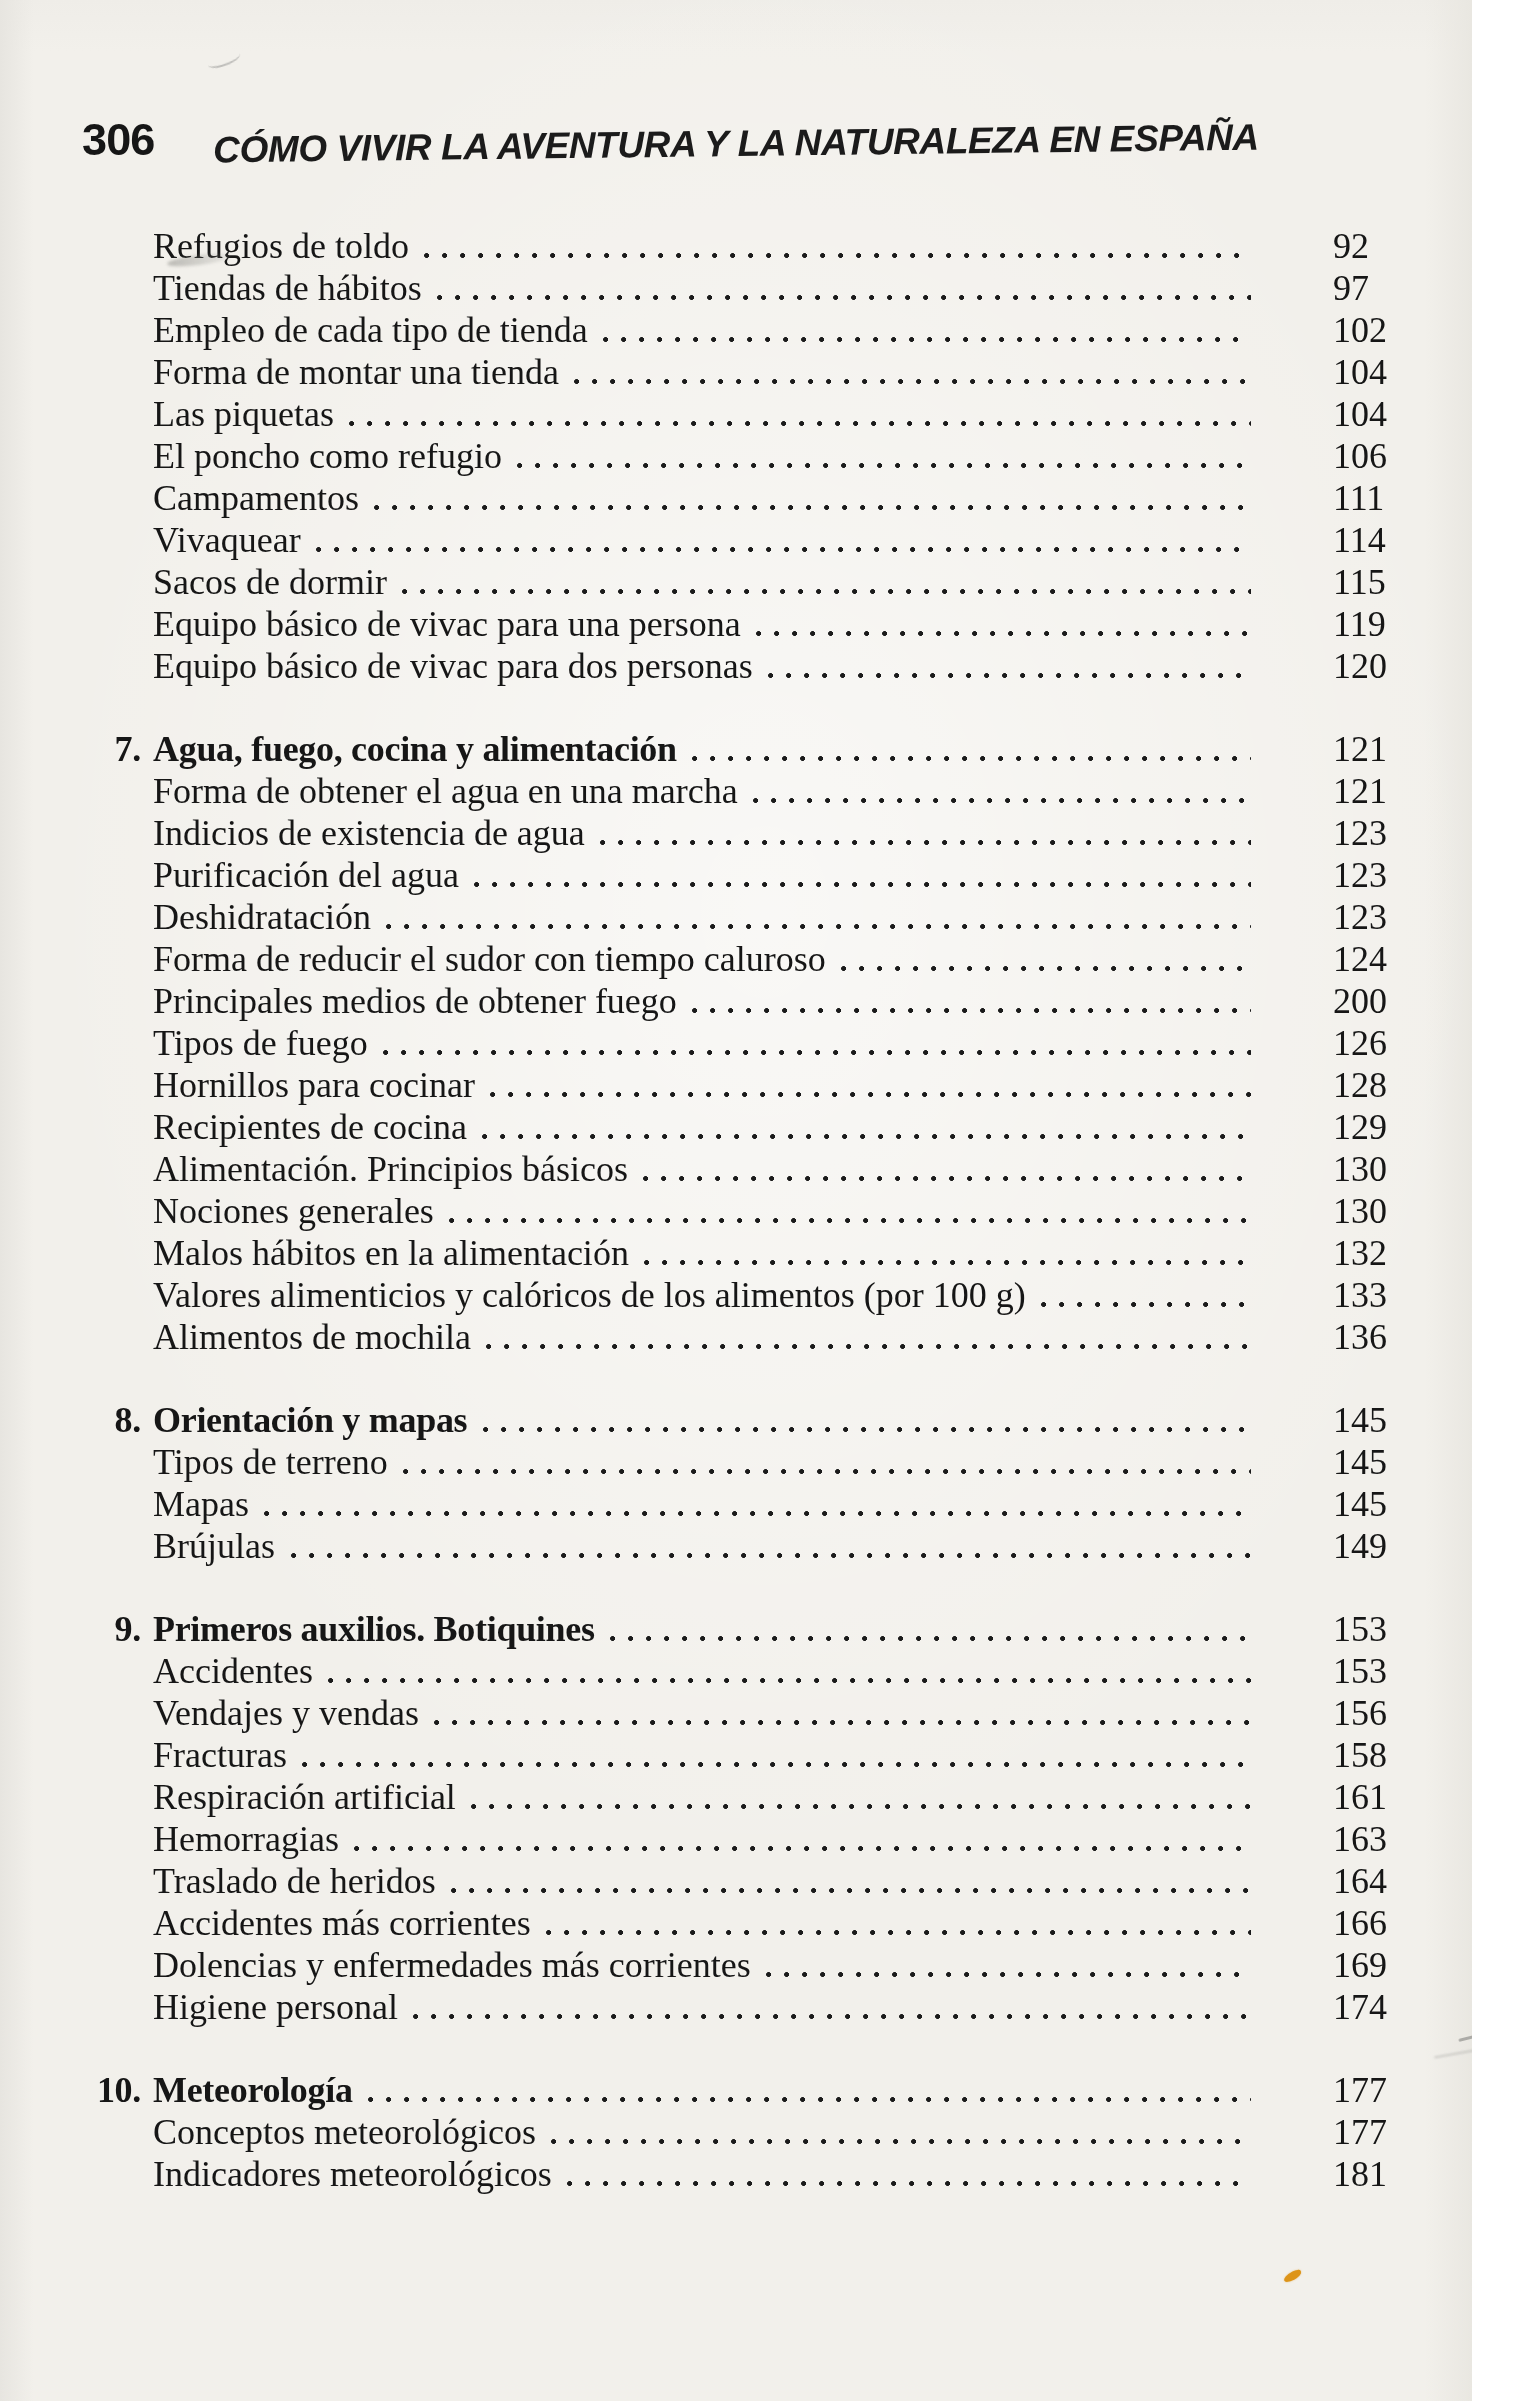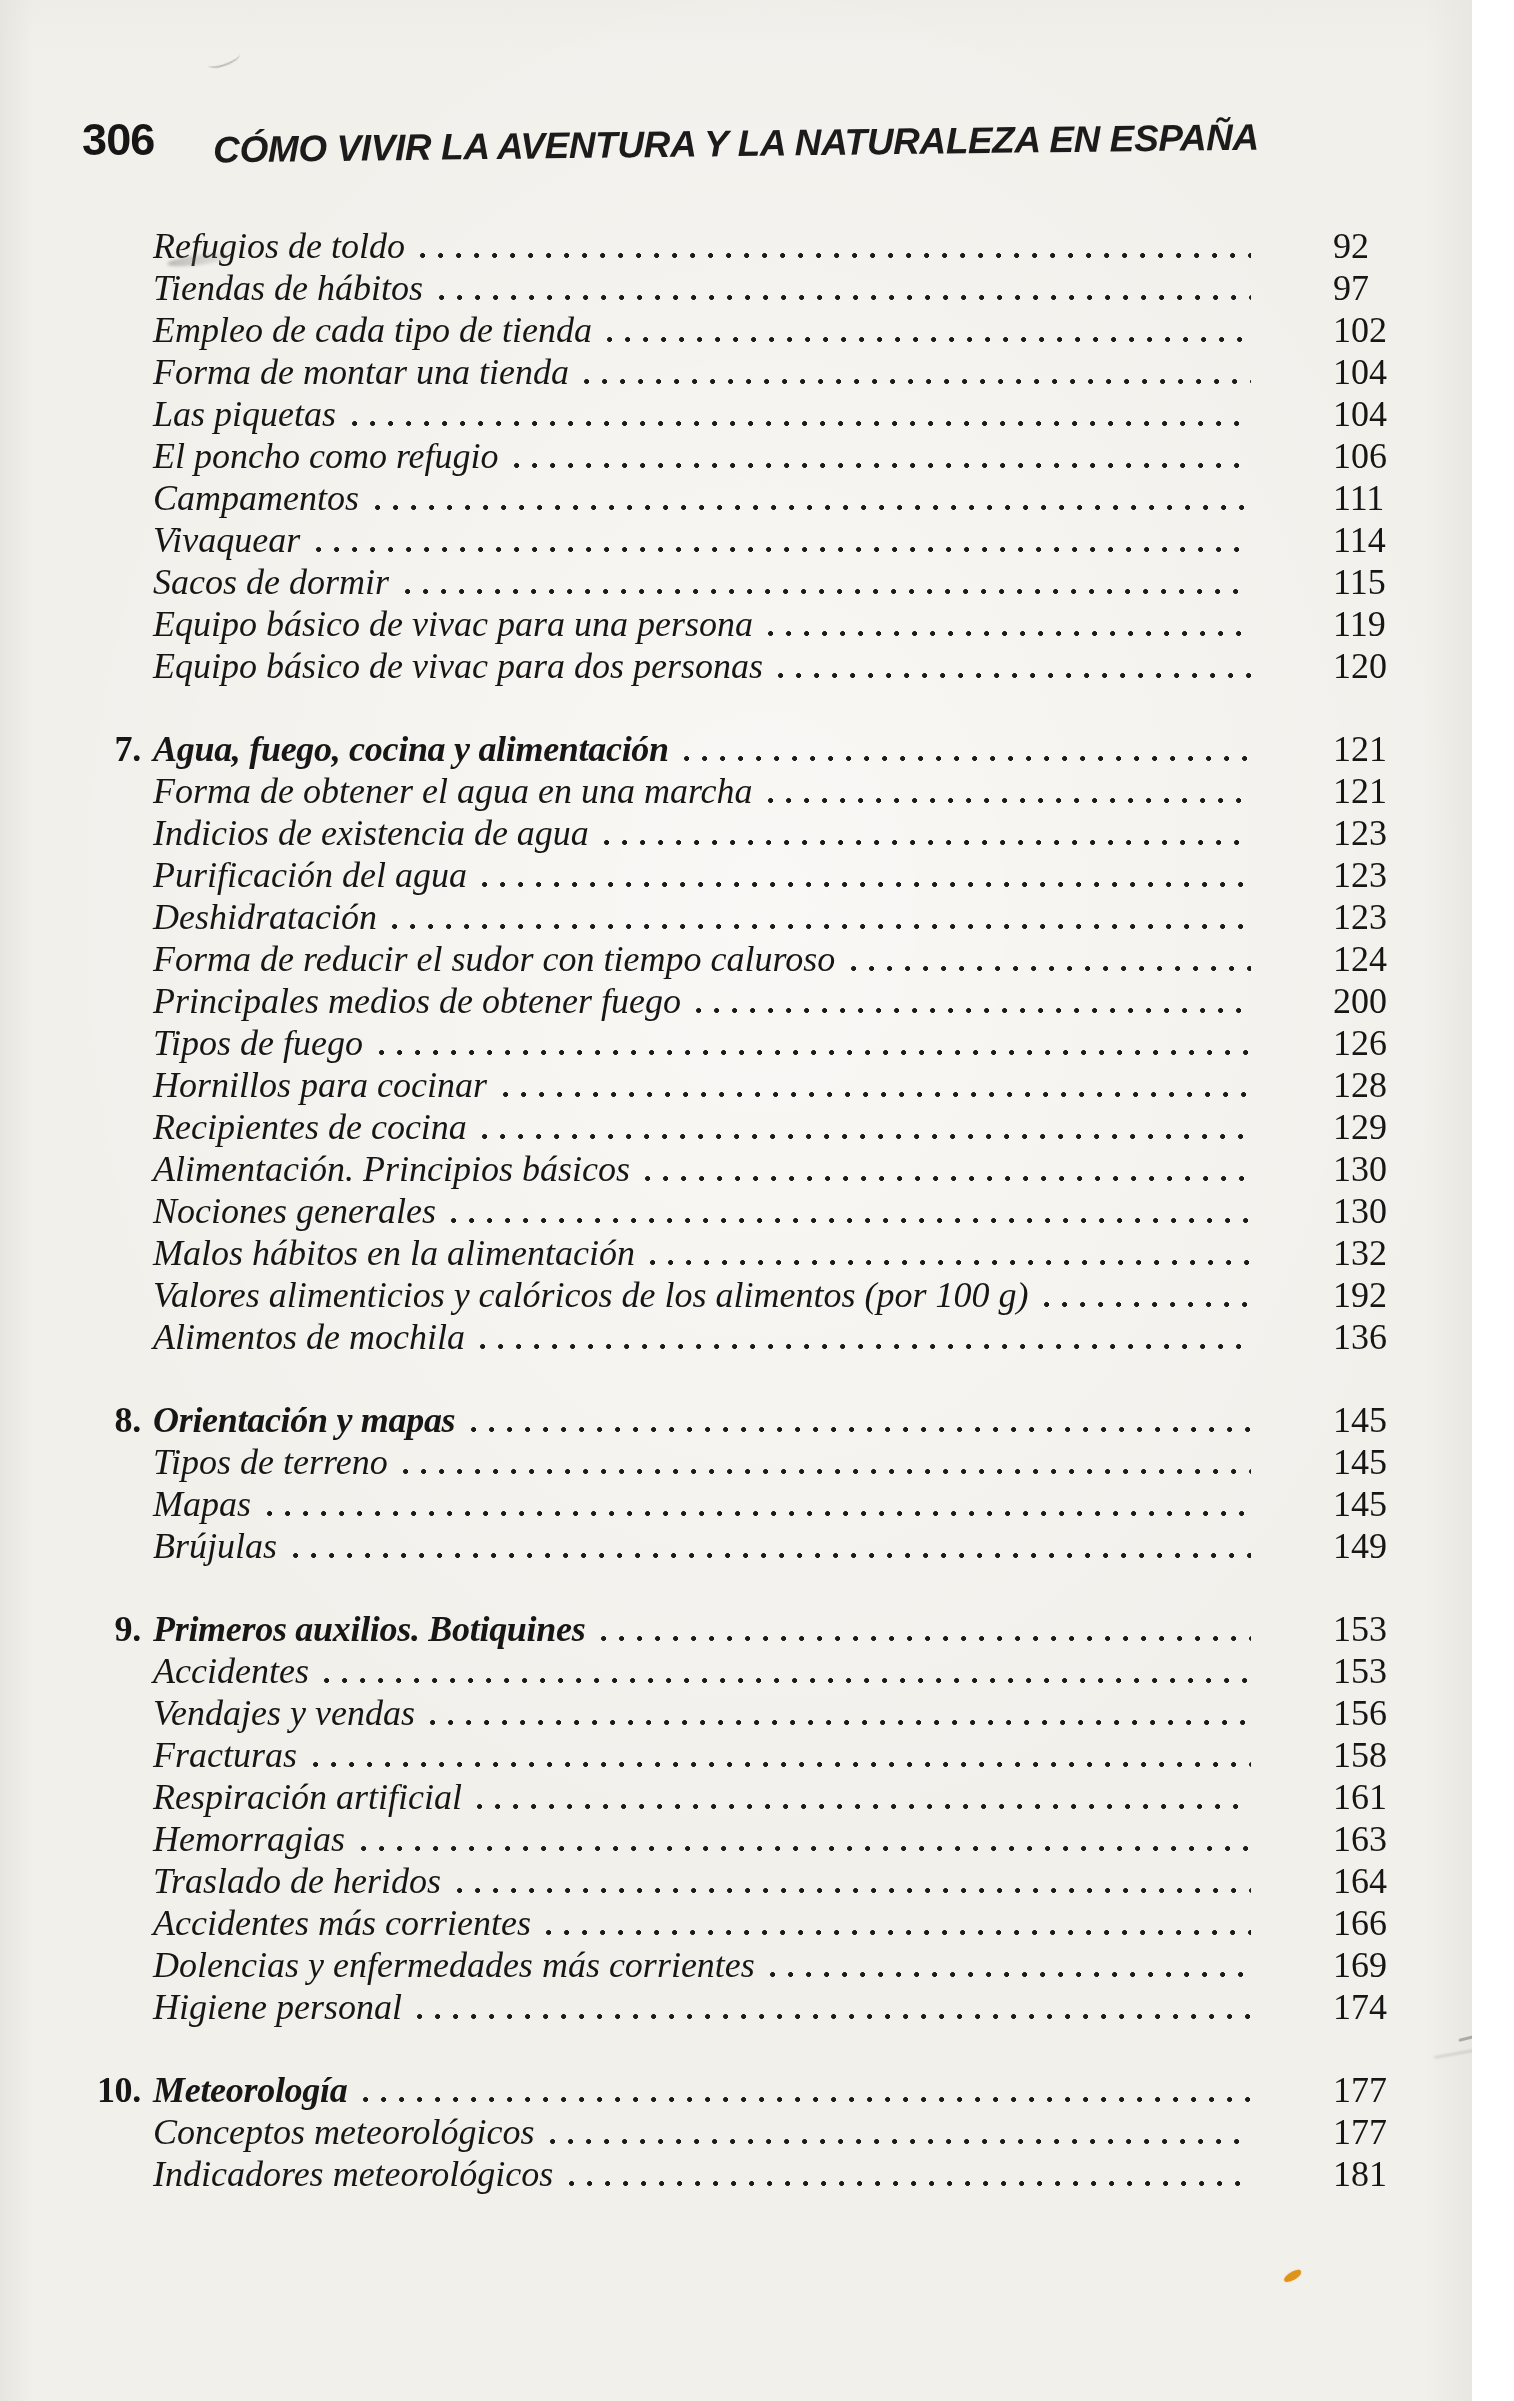--- a/index.html
+++ b/index.html
@@ -42,21 +42,21 @@
   
   .toc {
     margin: 53px 53px 0 93px;
     font-family: "Liberation Serif", "DejaVu Serif", serif;
     font-size: 36px;
     color: var(--ink);
   }
   .block + .block { margin-top: 41px; }
   .row { display: flex; align-items: baseline; height: 42px; white-space: nowrap; }
   .num  { flex: none; width: 48px; margin-right: 12px; text-align: right; }
-  .title { flex: none; font-style: italic; }
+  .title { flex: none; }
   .chapter .num, .chapter .title { font-weight: 700; letter-spacing: -0.3px; }
   .leader {
     flex: 1 1 auto; min-width: 0;
     height: 5.2px;
     align-self: flex-end;
     margin: 0 82px 8.6px 15.5px;
     background-image: radial-gradient(circle at 2.6px 2.6px, #1b1b1b 2.2px, rgba(0,0,0,0) 2.8px);
     background-size: 18px 5.2px;
     background-repeat: repeat-x;
     background-position: left bottom;
@@ -255,21 +255,21 @@
         <div class="row">
           <span class="num"></span>
           <span class="title">Malos hábitos en la alimentación</span>
           <span class="leader"></span>
           <span class="pagenum">132</span>
         </div>
         <div class="row">
           <span class="num"></span>
           <span class="title">Valores alimenticios y calóricos de los alimentos (por 100 g)</span>
           <span class="leader"></span>
-          <span class="pagenum">192</span>
+          <span class="pagenum">133</span>
         </div>
         <div class="row">
           <span class="num"></span>
           <span class="title">Alimentos de mochila</span>
           <span class="leader"></span>
           <span class="pagenum">136</span>
         </div>
       </div>
       <div class="block">
         <div class="row chapter">

